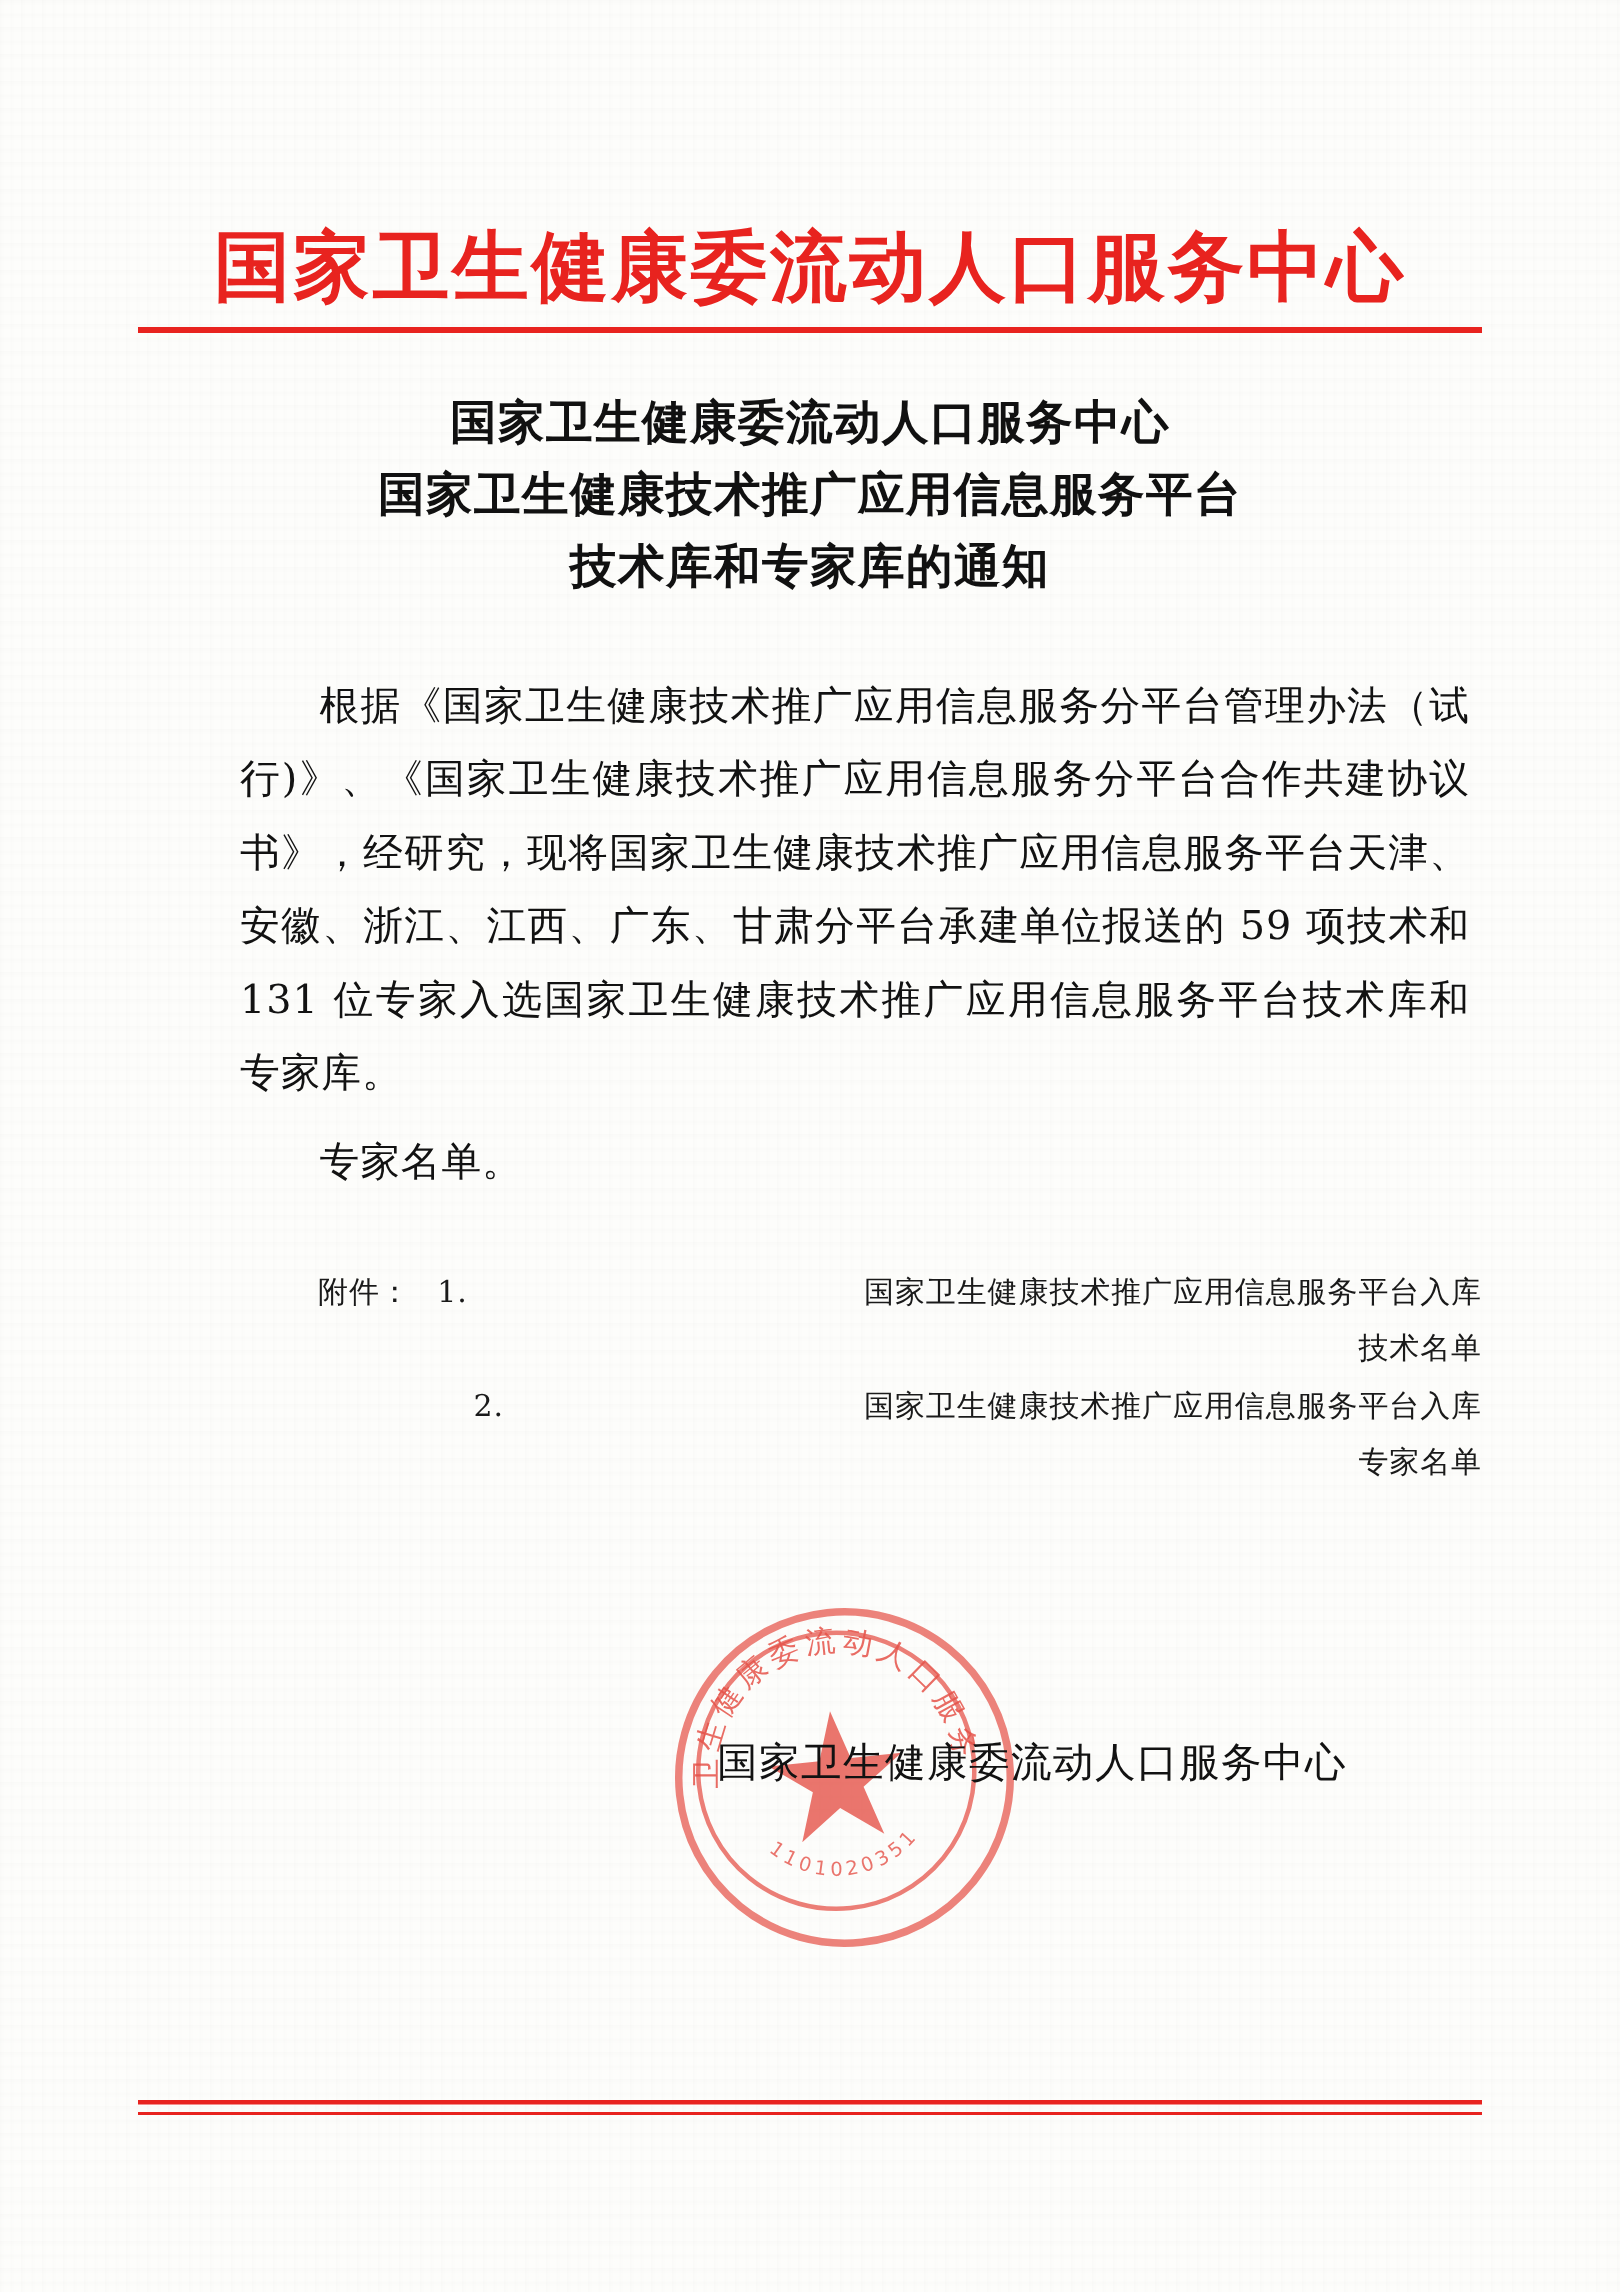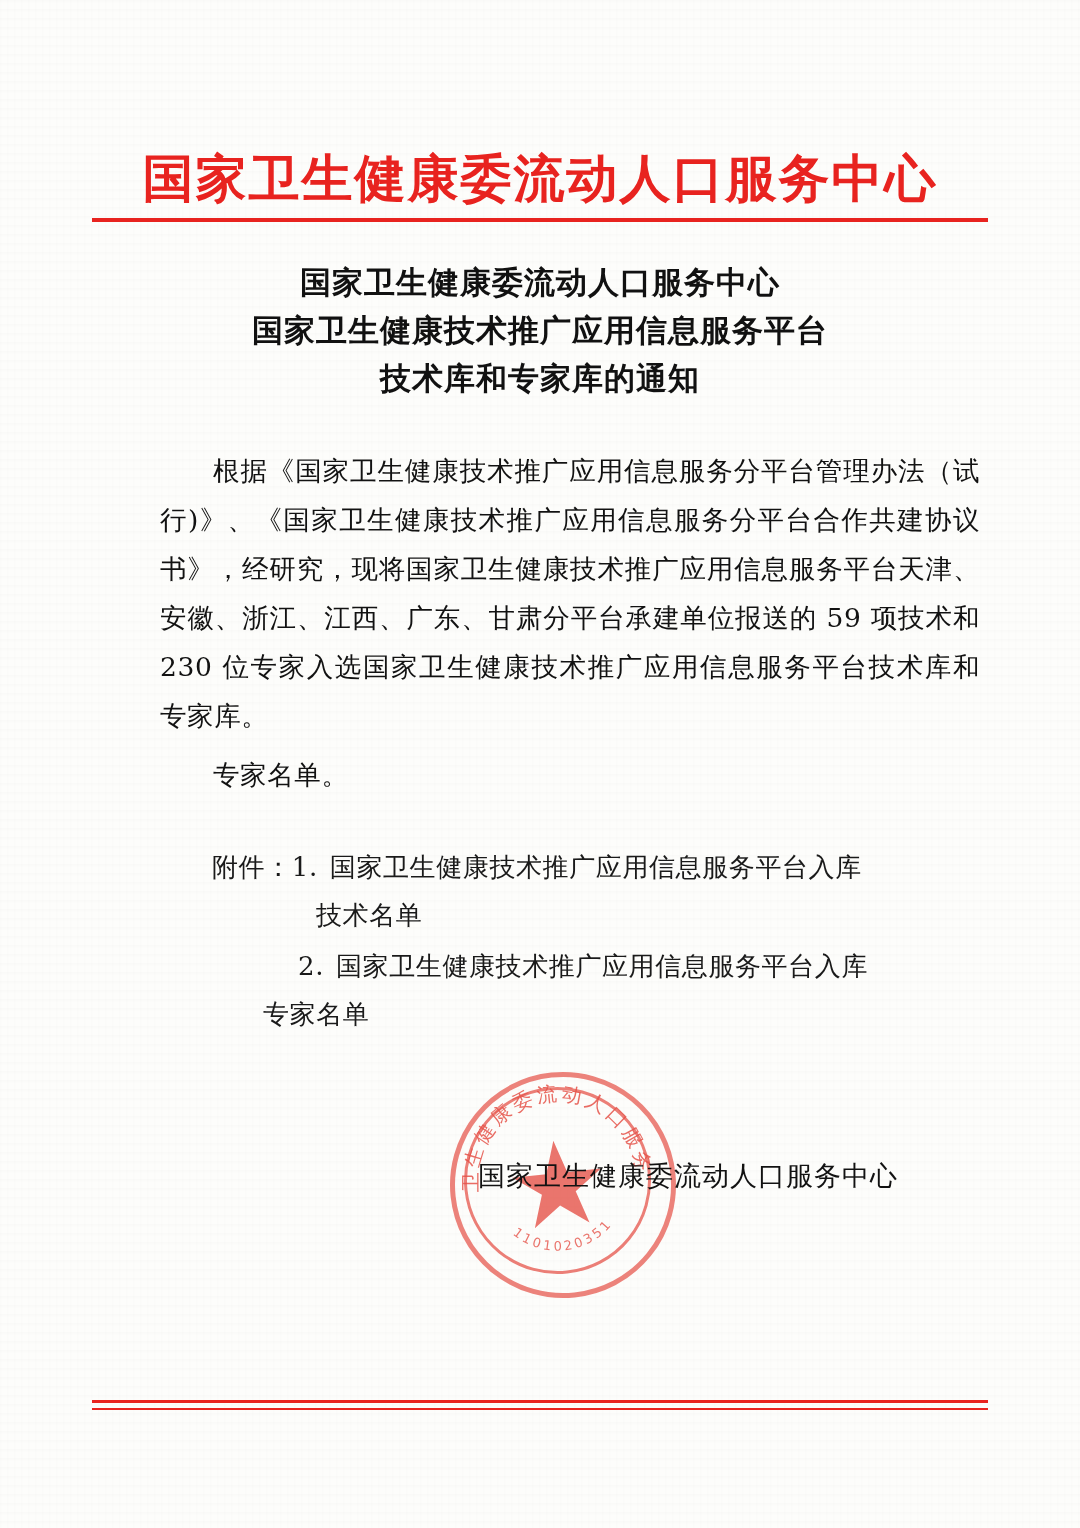--- a/index.html
+++ b/index.html
@@ -96,23 +96,24 @@
   .para-short {
     text-indent: 2em;
     margin-left: 68px;
     margin-top: 10px;
   }
 
   
   .attachments {
     margin-top: 44px;
     margin-left: 120px;
-    font-size: 26px;
+    font-size: 20px;
     line-height: 1.85;
     letter-spacing: 0.6px;
+    text-align: right;
   }
   .attach-head-row {
     display: flex;
   }
   .attach-label { white-space: nowrap; }
   .attach-item {
     display: flex;
     margin-top: 2px;
   }
   .attach-num {
@@ -200,21 +201,21 @@
       <div class="letterhead-rule"></div>
     </div>
 
     <div class="doc-title">
       <div>国家卫生健康委流动人口服务中心</div>
       <div>国家卫生健康技术推广应用信息服务平台</div>
       <div>技术库和专家库的通知</div>
     </div>
 
     <div class="body-block">
-      <div class="para">根据《国家卫生健康技术推广应用信息服务分平台管理办法（试行)》、《国家卫生健康技术推广应用信息服务分平台合作共建协议书》，经研究，现将国家卫生健康技术推广应用信息服务平台天津、安徽、浙江、江西、广东、甘肃分平台承建单位报送的 59 项技术和 230 位专家入选国家卫生健康技术推广应用信息服务平台技术库和专家库。</div>
+      <div class="para">根据《国家卫生健康技术推广应用信息服务分平台管理办法（试行)》、《国家卫生健康技术推广应用信息服务分平台合作共建协议书》，经研究，现将国家卫生健康技术推广应用信息服务平台天津、安徽、浙江、江西、广东、甘肃分平台承建单位报送的 59 项技术和 131 位专家入选国家卫生健康技术推广应用信息服务平台技术库和专家库。</div>
       <div class="para-short">专家名单。</div>
     </div>
 
     <div class="attachments">
       <div class="attach-head-row">
         <span class="attach-label">附件：</span>
         <span class="attach-num attach-first">1.</span>
         <span class="attach-text">国家卫生健康技术推广应用信息服务平台入库</span>
       </div>
       <div class="attach-indent" style="margin-left:104px;">技术名单</div>

